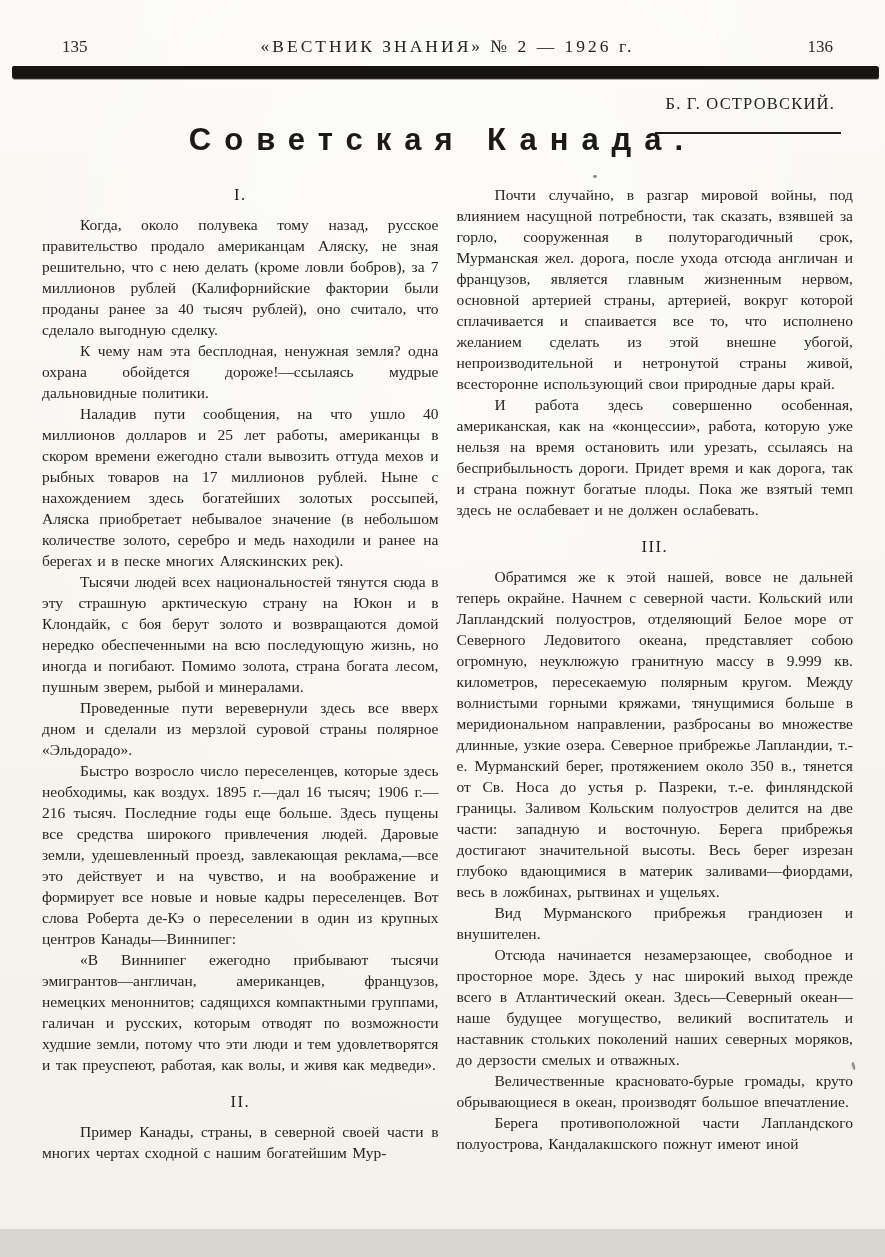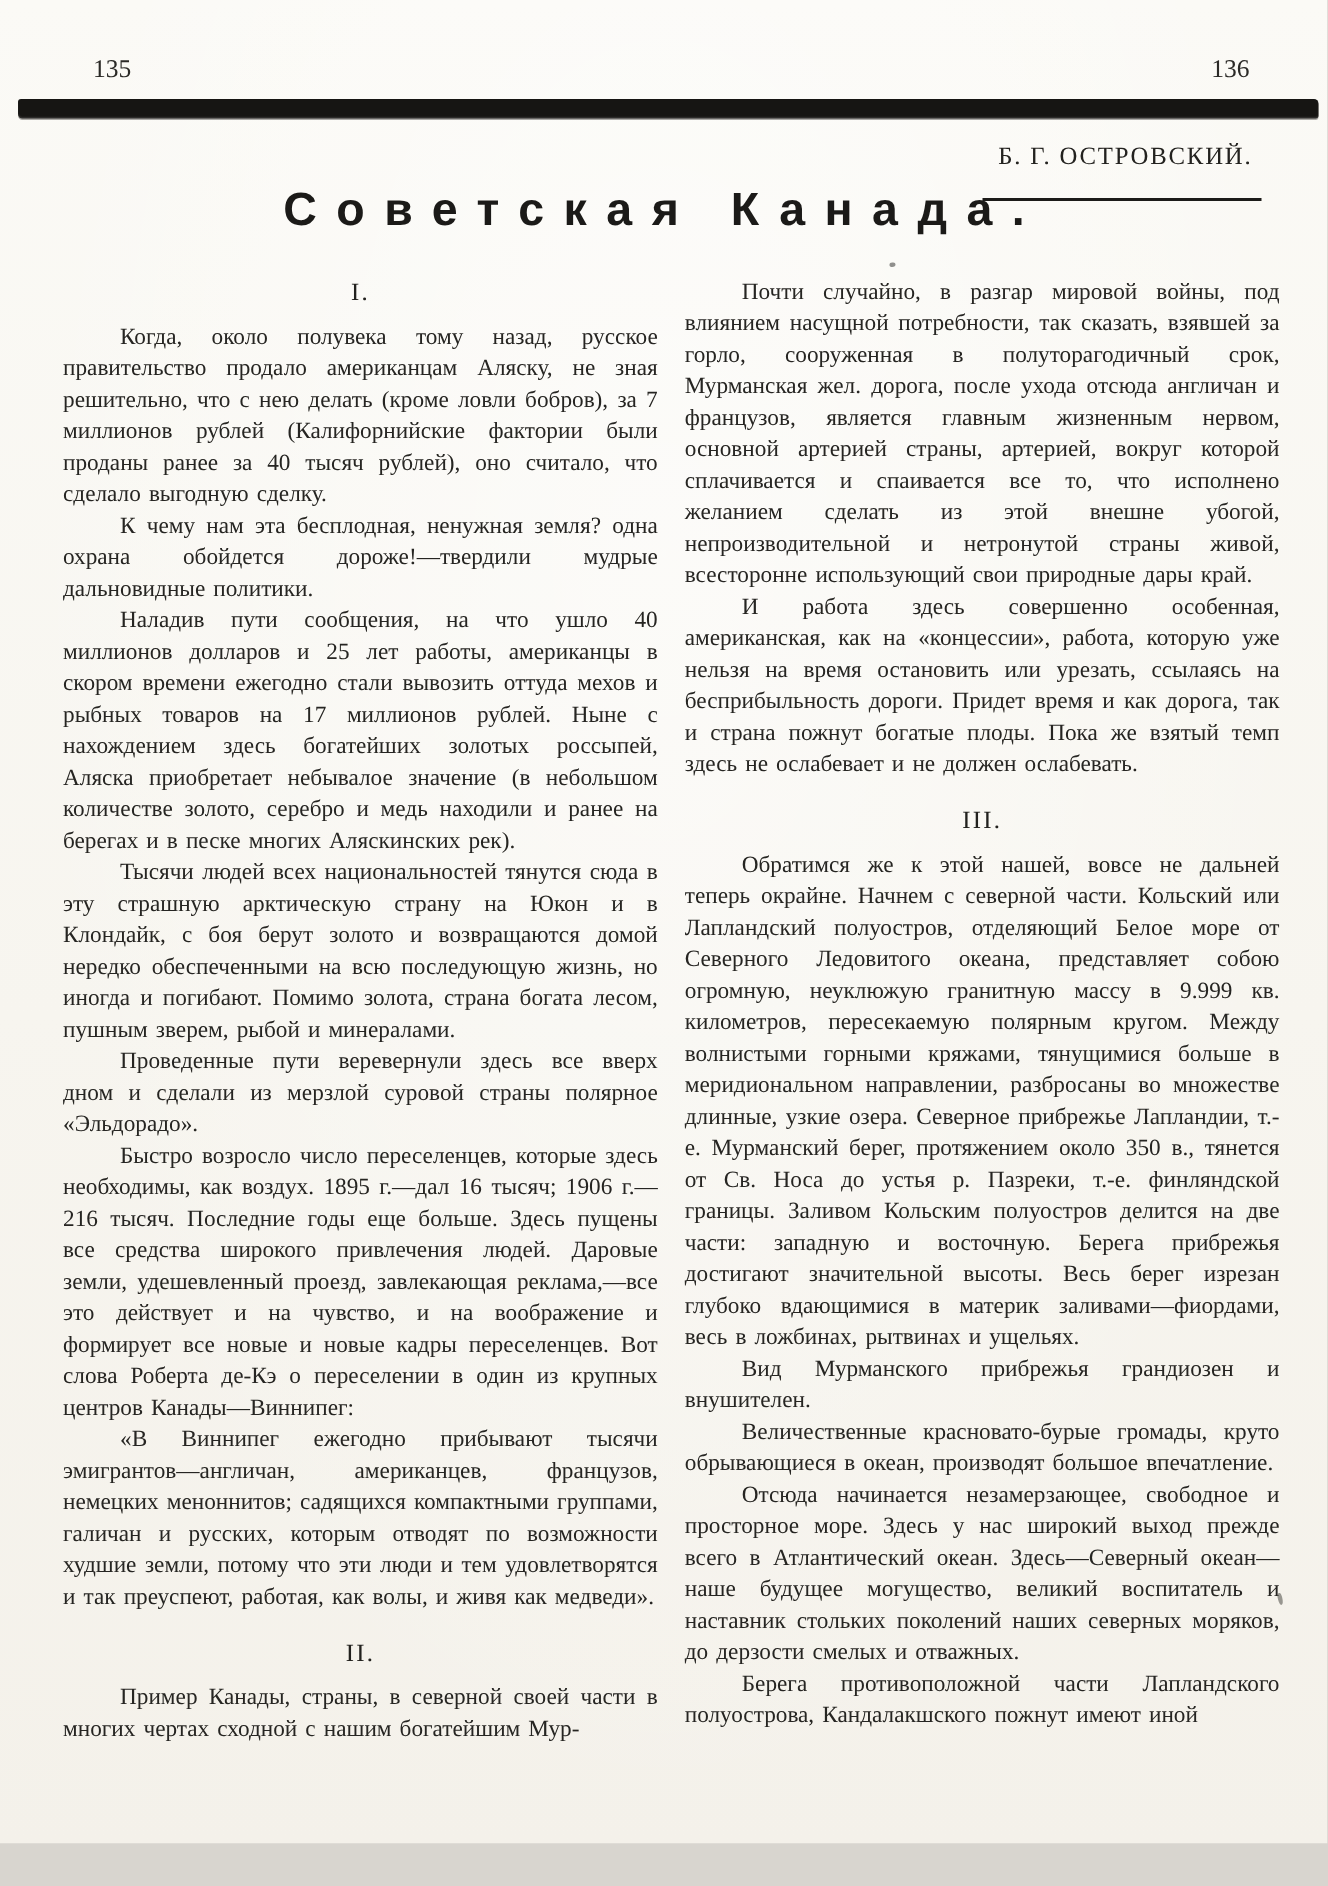--- a/index.html
+++ b/index.html
@@ -128,52 +128,53 @@
   .speck-2 { left: 852px; top: 1062px; width: 3px; height: 8px; transform: rotate(-15deg); opacity: 0.55; }
   .speck-3 { left: 593px; top: 175px; width: 4px; height: 3px; opacity: 0.6; }
 </style>
 </head>
 <body>
 
 <div class="page">
 
   <div class="running-head">
     <span class="page-num">135</span>
+    <span class="journal-title">«ВЕСТНИК ЗНАНИЯ» № 2 — 1926 г.</span>
     <span class="page-num">136</span>
   </div>
 
   <div class="head-rule"></div>
 
   <div class="author-line">Б. Г. ОСТРОВСКИЙ.</div>
 
   <div class="article-title">Советская Канада.</div>
 
   <div class="columns">
 
     <div class="col">
       <div class="sec-head">I.</div>
       <p class="para">Когда, около полувека тому назад, русское правительство продало американцам Аляску, не зная решительно, что с нею делать (кроме ловли бобров), за 7 миллионов рублей (Калифорнийские фактории были проданы ранее за 40 тысяч рублей), оно считало, что сделало выгодную сделку.</p>
-      <p class="para">К чему нам эта бесплодная, ненужная земля? одна охрана обойдется дороже!—твердили мудрые дальновидные политики.</p>
+      <p class="para">К чему нам эта бесплодная, ненужная земля? одна охрана обойдется дороже!—ссылаясь мудрые дальновидные политики.</p>
       <p class="para">Наладив пути сообщения, на что ушло 40 миллионов долларов и 25 лет работы, американцы в скором времени ежегодно стали вывозить оттуда мехов и рыбных товаров на 17 миллионов рублей. Ныне с нахождением здесь богатейших золотых россыпей, Аляска приобретает небывалое значение (в небольшом количестве золото, серебро и медь находили и ранее на берегах и в песке многих Аляскинских рек).</p>
       <p class="para">Тысячи людей всех национальностей тянутся сюда в эту страшную арктическую страну на Юкон и в Клондайк, с боя берут золото и возвращаются домой нередко обеспеченными на всю последующую жизнь, но иногда и погибают. Помимо золота, страна богата лесом, пушным зверем, рыбой и минералами.</p>
       <p class="para">Проведенные пути веревернули здесь все вверх дном и сделали из мерзлой суровой страны полярное «Эльдорадо».</p>
       <p class="para">Быстро возросло число переселенцев, которые здесь необходимы, как воздух. 1895 г.—дал 16 тысяч; 1906 г.—216 тысяч. Последние годы еще больше. Здесь пущены все средства широкого привлечения людей. Даровые земли, удешевленный проезд, завлекающая реклама,—все это действует и на чувство, и на воображение и формирует все новые и новые кадры переселенцев. Вот слова Роберта де-Кэ о переселении в один из крупных центров Канады—Виннипег:</p>
       <p class="para">«В Виннипег ежегодно прибывают тысячи эмигрантов—англичан, американцев, французов, немецких меноннитов; садящихся компактными группами, галичан и русских, которым отводят по возможности худшие земли, потому что эти люди и тем удовлетворятся и так преуспеют, работая, как волы, и живя как медведи».</p>
       <div class="sec-head spaced">II.</div>
       <p class="para">Пример Канады, страны, в северной своей части в многих чертах сходной с нашим богатейшим Мур-</p>
     </div>
 
     <div class="col">
       <p class="para">Почти случайно, в разгар мировой войны, под влиянием насущной потребности, так сказать, взявшей за горло, сооруженная в полуторагодичный срок, Мурманская жел. дорога, после ухода отсюда англичан и французов, является главным жизненным нервом, основной артерией страны, артерией, вокруг которой сплачивается и спаивается все то, что исполнено желанием сделать из этой внешне убогой, непроизводительной и нетронутой страны живой, всесторонне использующий свои природные дары край.</p>
       <p class="para">И работа здесь совершенно особенная, американская, как на «концессии», работа, которую уже нельзя на время остановить или урезать, ссылаясь на бесприбыльность дороги. Придет время и как дорога, так и страна пожнут богатые плоды. Пока же взятый темп здесь не ослабевает и не должен ослабевать.</p>
       <div class="sec-head spaced">III.</div>
       <p class="para">Обратимся же к этой нашей, вовсе не дальней теперь окрайне. Начнем с северной части. Кольский или Лапландский полуостров, отделяющий Белое море от Северного Ледовитого океана, представляет собою огромную, неуклюжую гранитную массу в 9.999 кв. километров, пересекаемую полярным кругом. Между волнистыми горными кряжами, тянущимися больше в меридиональном направлении, разбросаны во множестве длинные, узкие озера. Северное прибрежье Лапландии, т.-е. Мурманский берег, протяжением около 350 в., тянется от Св. Носа до устья р. Пазреки, т.-е. финляндской границы. Заливом Кольским полуостров делится на две части: западную и восточную. Берега прибрежья достигают значительной высоты. Весь берег изрезан глубоко вдающимися в материк заливами—фиордами, весь в ложбинах, рытвинах и ущельях.</p>
       <p class="para">Вид Мурманского прибрежья грандиозен и внушителен.</p>
+      <p class="para">Отсюда начинается незамерзающее, свободное и просторное море. Здесь у нас широкий выход прежде всего в Атлантический океан. Здесь—Северный океан—наше будущее могущество, великий воспитатель и наставник стольких поколений наших северных моряков, до дерзости смелых и отважных.</p>
       <p class="para">Величественные красновато-бурые громады, круто обрывающиеся в океан, производят большое впечатление.</p>
-      <p class="para">Отсюда начинается незамерзающее, свободное и просторное море. Здесь у нас широкий выход прежде всего в Атлантический океан. Здесь—Северный океан—наше будущее могущество, великий воспитатель и наставник стольких поколений наших северных моряков, до дерзости смелых и отважных.</p>
       <p class="para">Берега противоположной части Лапландского полуострова, Кандалакшского пожнут имеют иной</p>
     </div>
 
   </div>
 
   <div class="speck speck-1"></div>
   <div class="speck speck-2"></div>
   <div class="speck speck-3"></div>
 
 </div>

